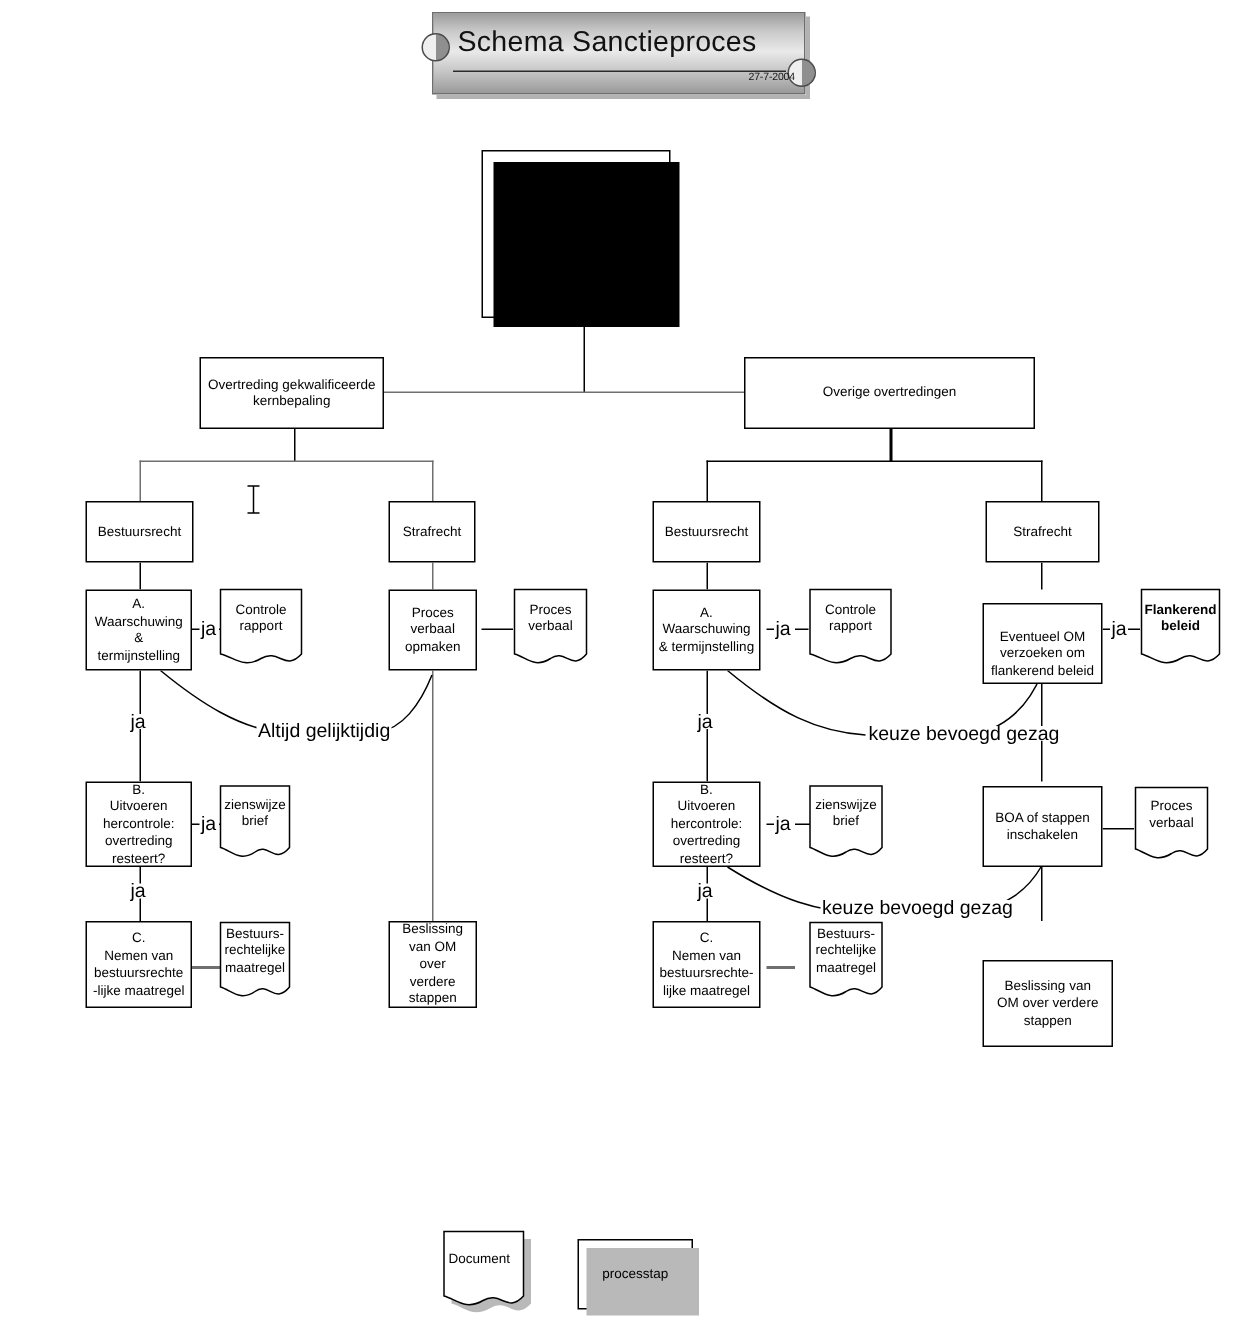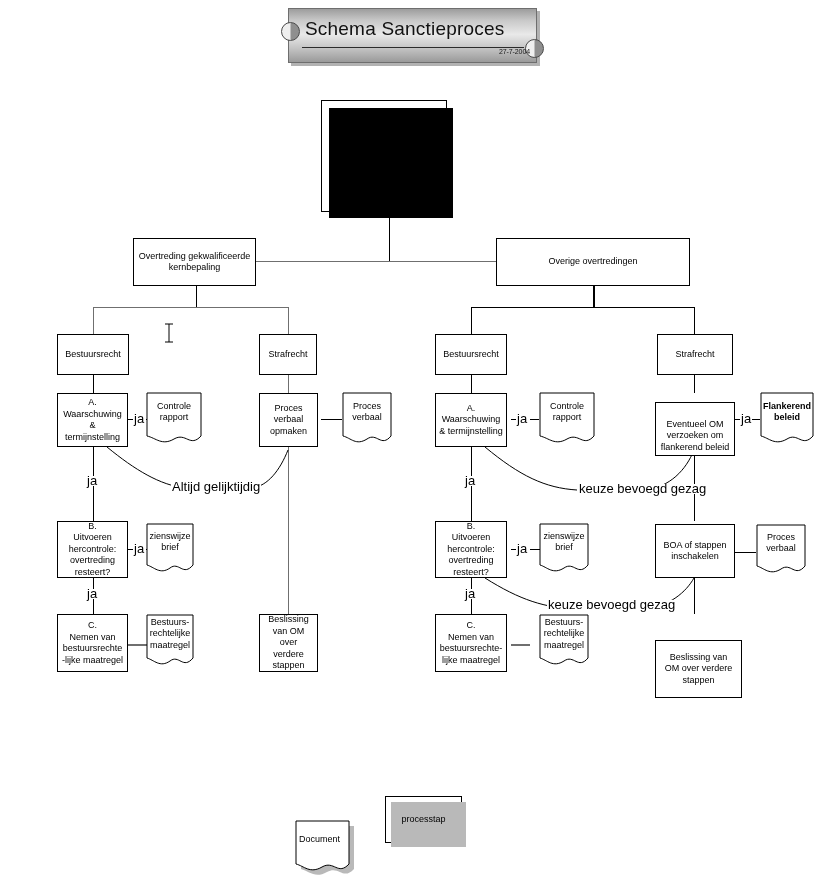--- a/index.html
+++ b/index.html
@@ -400,17 +400,17 @@
   </svg>
 
   <div class="doc" style="left:295px;top:820px;width:54px;height:56px;padding-left:16px;">
     <svg width="62" height="62" viewBox="0 0 62 62">
       <path d="M6,6 L59,6 L59,49 C48,61 44,45 32,52 C20,59 14,51 6,49 Z" fill="#b9b9b9" stroke="none"></path>
       <path d="M1,1 L54,1 L54,44 C43,56 39,40 27,47 C15,54 9,46 1,44 Z" fill="#fff" stroke="#000" stroke-width="1"></path>
     </svg>
     <div class="doc-label" style="justify-content:flex-start;padding-left:4px;">Document</div>
   </div>
 
-  <div class="node shadow-gray" style="left:385px;top:796px;width:77px;height:47px;">
+  <div class="node shadow-gray" style="left:385px;top:826px;width:77px;height:47px;">
     <span class="node-txt">processtap</span>
   </div>
 
 </div>
 
 </body></html>

